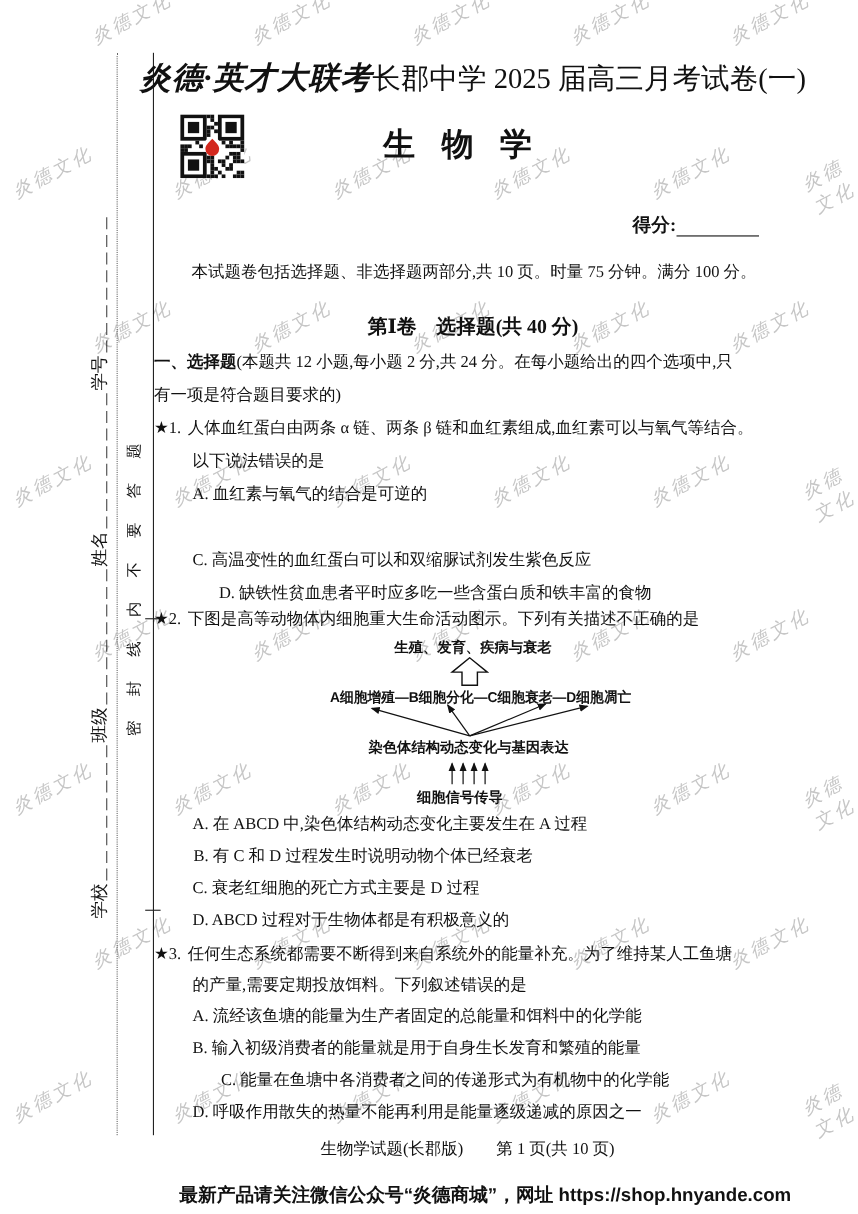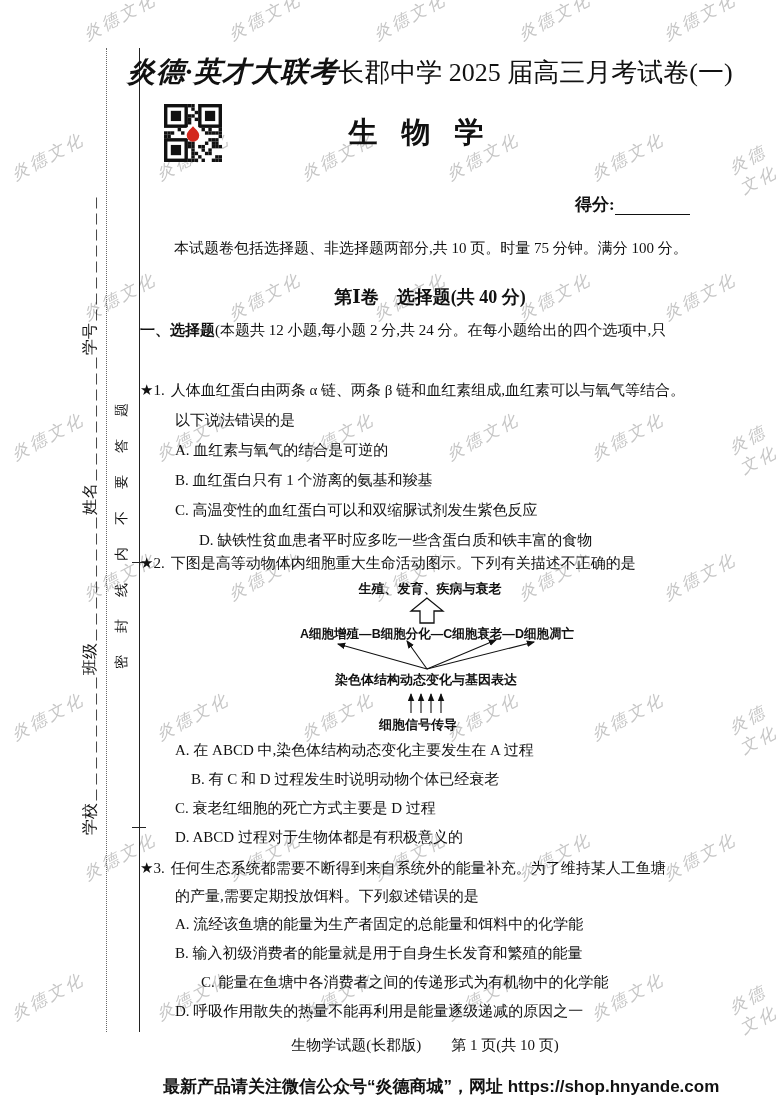--- a/index.html
+++ b/index.html
@@ -176,25 +176,25 @@
     <path d="M25.5 19.5 c3.4 3.4 5.5 5.4 5.5 8.2 a5.5 5.5 0 1 1 -11 0 c0 -2.8 2.1 -4.8 5.5 -8.2 z" fill="#d3281e"></path>
   </svg>
 
   <div class="abs subject">生 物 学</div>
 
   <div class="abs score"><span>得分:</span><span class="score-line"></span></div>
 
   <div class="abs t" style="left:174px;top:240px;">本试题卷包括选择题、非选择题两部分,共 10 页。时量 75 分钟。满分 100 分。</div>
   <div class="abs section">第Ⅰ卷　选择题(共 40 分)</div>
   <div class="abs t" style="left:140px;top:322px;"><span class="bold-label">一、选择题</span><span>(本题共 12 小题,每小题 2 分,共 24 分。在每小题给出的四个选项中,只</span></div>
+  <div class="abs t" style="left:140px;top:352px;">有一项是符合题目要求的)</div>
 
   <div class="abs t" style="left:140px;top:382px;"><span class="qnum">★1.</span><span>人体血红蛋白由两条 α 链、两条 β 链和血红素组成,血红素可以与氧气等结合。</span></div>
   <div class="abs t" style="left:175px;top:412px;">以下说法错误的是</div>
   <div class="abs t" style="left:175px;top:442px;">A. 血红素与氧气的结合是可逆的</div>
-  <div class="abs t" style="left:175px;top:472px;">B. 血红蛋白只有 1 个游离的氨基和羧基</div>
   <div class="abs t" style="left:175px;top:502px;">C. 高温变性的血红蛋白可以和双缩脲试剂发生紫色反应</div>
   <div class="abs t" style="left:175px;top:532px;margin-left:24px;">D. 缺铁性贫血患者平时应多吃一些含蛋白质和铁丰富的食物</div>
 
   <div class="abs t" style="left:140px;top:555px;"><span class="qnum">★2.</span><span>下图是高等动物体内细胞重大生命活动图示。下列有关描述不正确的是</span></div>
 
   <svg id="diagram" width="320" height="160" viewBox="0 0 320 160">
     <defs>
       <marker id="ah" markerWidth="9" markerHeight="8" refX="6.5" refY="3" orient="auto">
         <path d="M0,0 L7.5,3 L0,6 z" fill="#111"></path>
       </marker>
@@ -212,21 +212,21 @@
     <g stroke="#111" stroke-width="1.1">
       <line x1="131" y1="137" x2="131" y2="118" marker-end="url(#ah)"></line>
       <line x1="141" y1="137" x2="141" y2="118" marker-end="url(#ah)"></line>
       <line x1="151" y1="137" x2="151" y2="118" marker-end="url(#ah)"></line>
       <line x1="161" y1="137" x2="161" y2="118" marker-end="url(#ah)"></line>
     </g>
     <text x="138" y="153" text-anchor="middle">细胞信号传导</text>
   </svg>
 
   <div class="abs t" style="left:175px;top:742px;">A. 在 ABCD 中,染色体结构动态变化主要发生在 A 过程</div>
-  <div class="abs t" style="left:191px;top:771px;text-align:center;">B. 有 C 和 D 过程发生时说明动物个体已经衰老</div>
+  <div class="abs t" style="left:176px;top:771px;text-align:center;">B. 有 C 和 D 过程发生时说明动物个体已经衰老</div>
   <div class="abs t" style="left:175px;top:800px;">C. 衰老红细胞的死亡方式主要是 D 过程</div>
   <div class="abs t" style="left:175px;top:829px;">D. ABCD 过程对于生物体都是有积极意义的</div>
 
   <div class="abs t" style="left:140px;top:860px;"><span class="qnum">★3.</span><span>任何生态系统都需要不断得到来自系统外的能量补充。为了维持某人工鱼塘</span></div>
   <div class="abs t" style="left:175px;top:888px;">的产量,需要定期投放饵料。下列叙述错误的是</div>
   <div class="abs t" style="left:175px;top:916px;">A. 流经该鱼塘的能量为生产者固定的总能量和饵料中的化学能</div>
   <div class="abs t" style="left:175px;top:945px;">B. 输入初级消费者的能量就是用于自身生长发育和繁殖的能量</div>
   <div class="abs t" style="left:175px;top:974px;margin-left:26px;">C. 能量在鱼塘中各消费者之间的传递形式为有机物中的化学能</div>
   <div class="abs t" style="left:175px;top:1003px;">D. 呼吸作用散失的热量不能再利用是能量逐级递减的原因之一</div>
 

